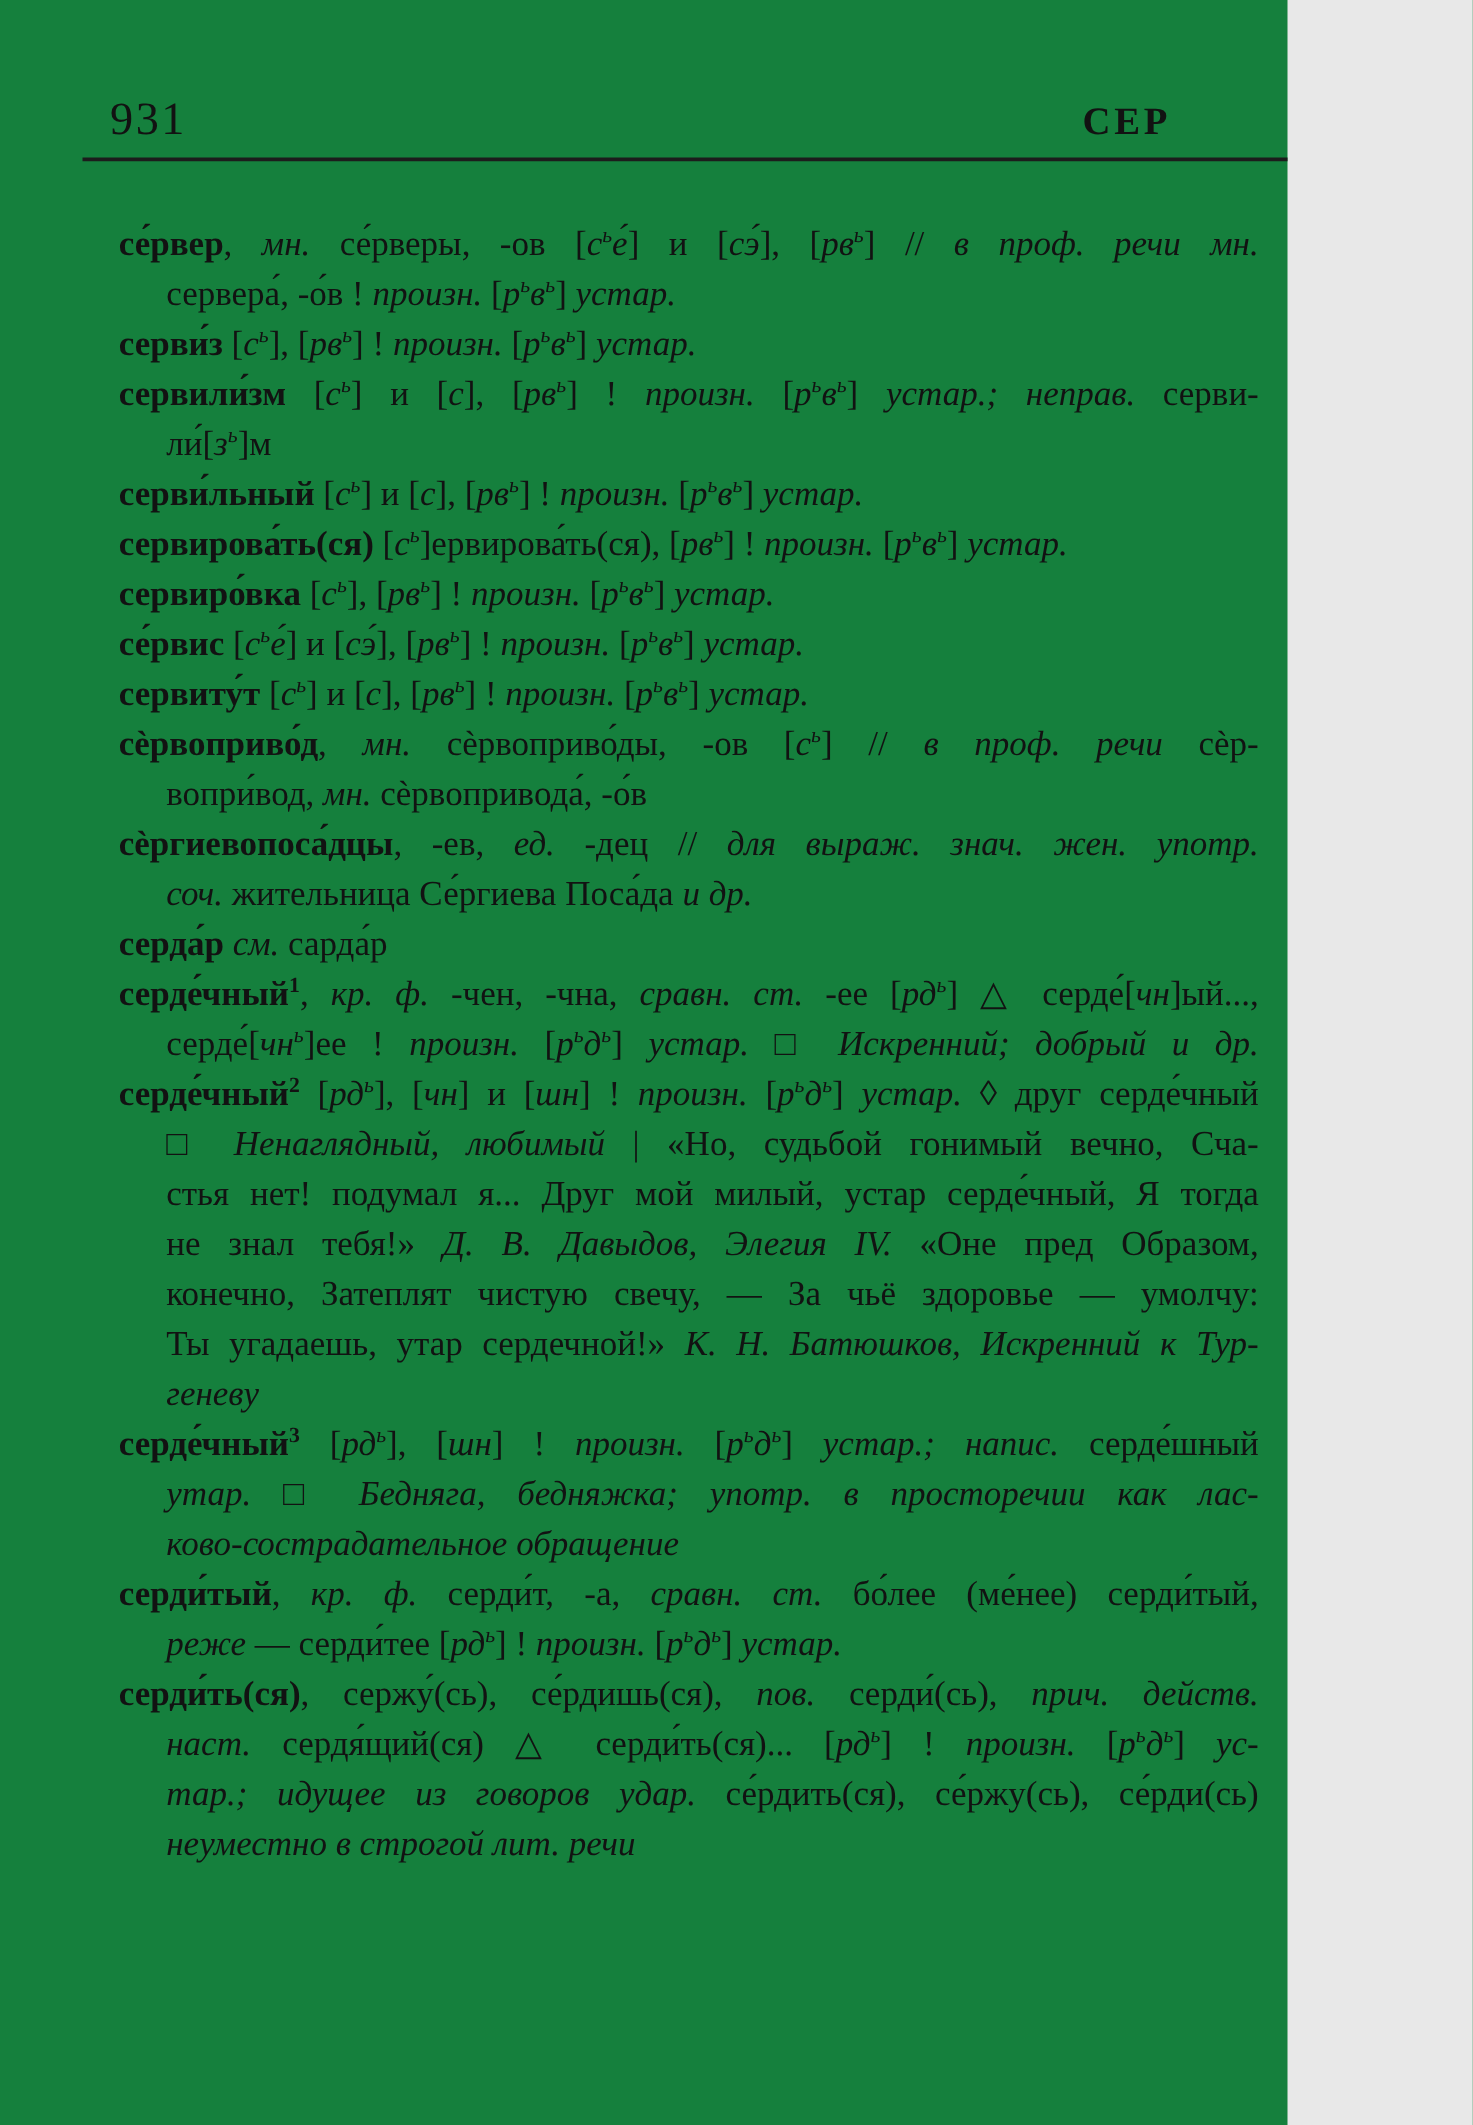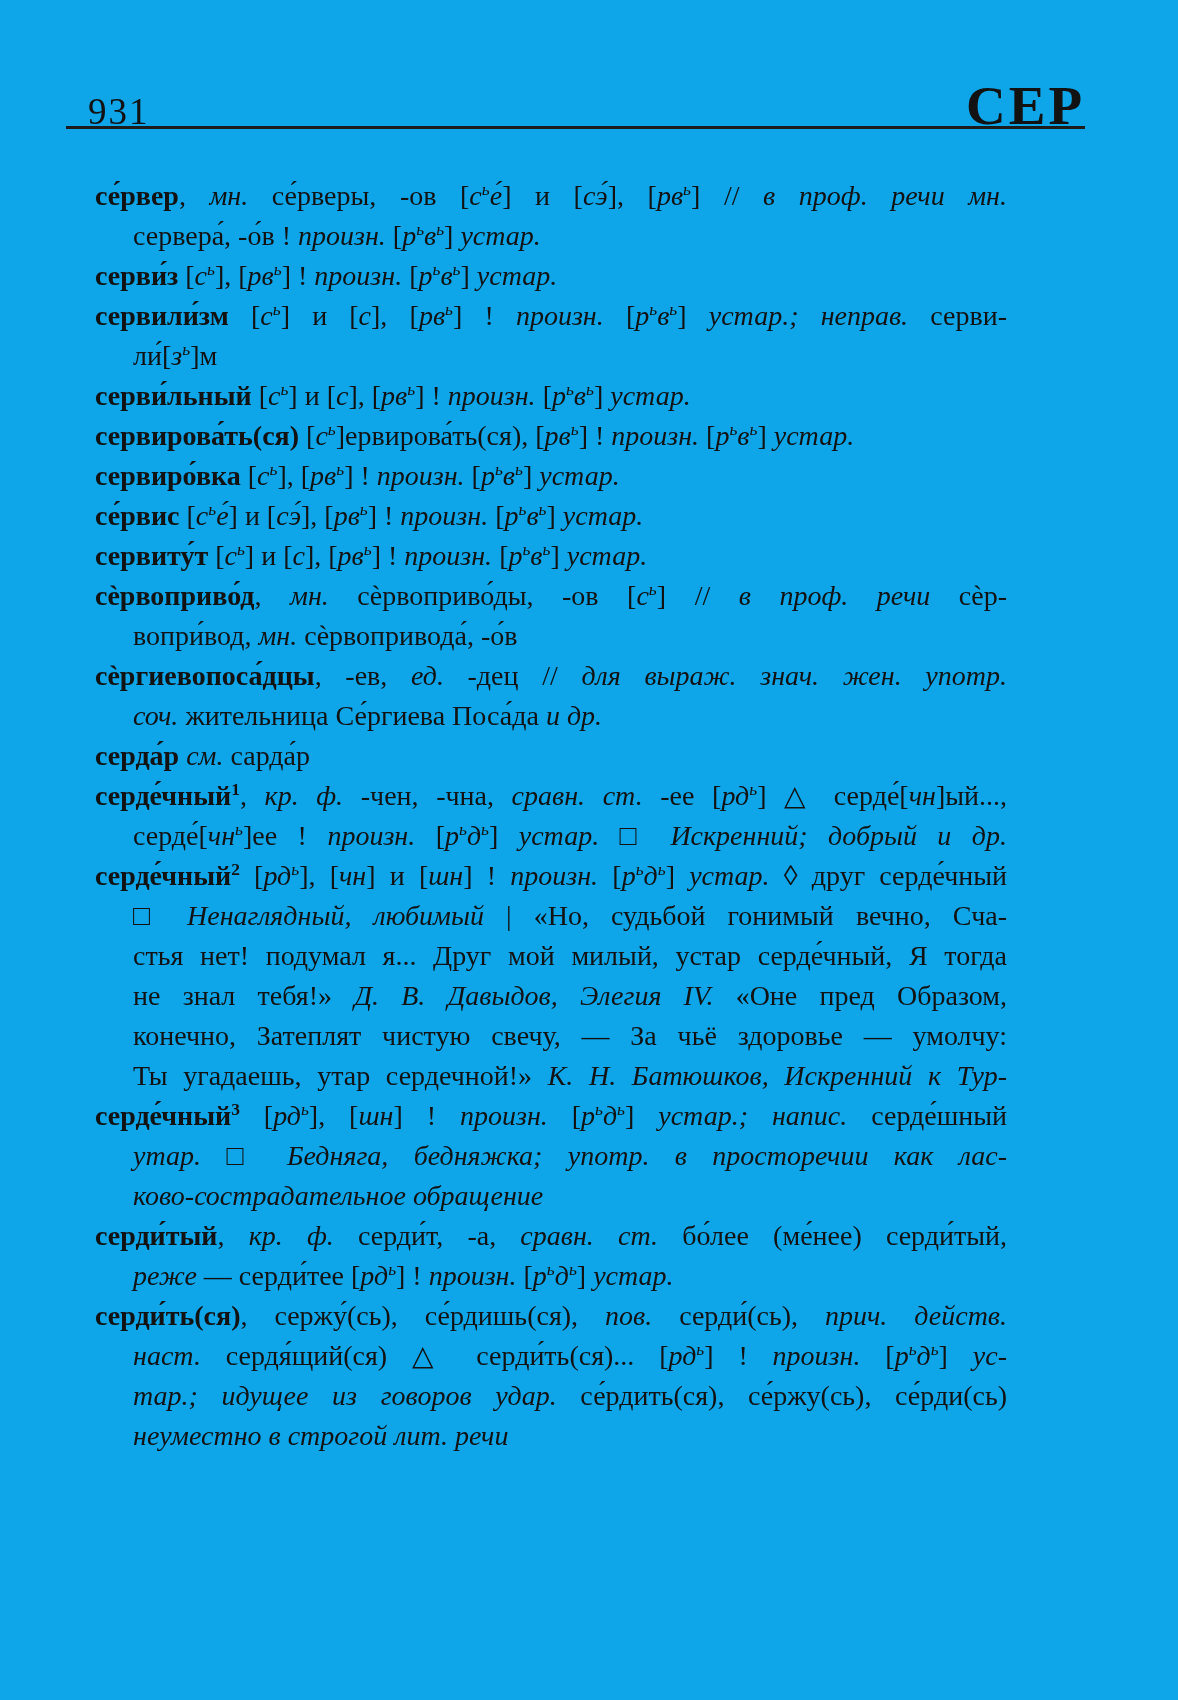--- a/index.html
+++ b/index.html
@@ -1,33 +1,33 @@
 <!DOCTYPE html>
 <html><head>
 <meta charset="utf-8">
 <style>
   html,body{margin:0;padding:0;background:#e8e8e8;}
   .page{
     position:relative;
-    width:1178px;height:1700px;
-    background:#0ea5e9;
+    width:1030px;height:1700px;
+    background:#15803d;
     color:#121212;
     font-family:"Liberation Serif","DejaVu Serif",serif;
     overflow:hidden;
     box-sizing:border-box;
   }
   .header{
     position:absolute;top:74px;left:66px;right:93px;
     display:flex;justify-content:space-between;align-items:baseline;
   }
   .page-num{
     font-size:37px;letter-spacing:2px;padding-left:22px;
   }
   .section{
-    font-size:55px;font-weight:bold;letter-spacing:3px;
+    font-size:31px;font-weight:bold;letter-spacing:3px;
   }
   .rule{
     position:absolute;top:126px;left:66px;width:1019px;
     border-top:3px solid #1c1c1c;height:0;
   }
   .entries{
     position:absolute;top:176px;left:95px;width:912px;
   }
   .entry{margin:0;}
   .line{
@@ -99,20 +99,21 @@
         <div class="line just"><span class="b">серде́чный</span><span class="b sup">1</span><span>, </span><span class="i">кр. ф.</span><span> -чен, -чна, </span><span class="i">сравн. ст.</span><span> -ее [</span><span class="i">рд</span><span class="i sup">ь</span><span>] △ серде́[</span><span class="i">чн</span><span>]ый...,</span></div>
         <div class="line cont just"><span>серде́[</span><span class="i">чн</span><span class="i sup">ь</span><span>]ее ! </span><span class="i">произн.</span><span> [</span><span class="i">р</span><span class="i sup">ь</span><span class="i">д</span><span class="i sup">ь</span><span>] </span><span class="i">устар.</span><span> □ </span><span class="i">Искренний; добрый и др.</span></div>
       </div>
       <div class="entry">
         <div class="line just"><span class="b">серде́чный</span><span class="b sup">2</span><span> [</span><span class="i">рд</span><span class="i sup">ь</span><span>], [</span><span class="i">чн</span><span>] и [</span><span class="i">шн</span><span>] ! </span><span class="i">произн.</span><span> [</span><span class="i">р</span><span class="i sup">ь</span><span class="i">д</span><span class="i sup">ь</span><span>] </span><span class="i">устар.</span><span> ◊ друг серде́чный</span></div>
         <div class="line cont just"><span>□ </span><span class="i">Ненаглядный, любимый</span><span> | «Но, судьбой гонимый вечно, Сча-</span></div>
         <div class="line cont just"><span>стья нет! подумал я... Друг мой милый, устар серде́чный, Я тогда</span></div>
         <div class="line cont just"><span>не знал тебя!» </span><span class="i">Д. В. Давыдов, Элегия IV.</span><span> «Оне пред Образом,</span></div>
         <div class="line cont just"><span>конечно, Затеплят чистую свечу, — За чьё здоровье — умолчу:</span></div>
         <div class="line cont just"><span>Ты угадаешь, утар сердечной!» </span><span class="i">К. Н. Батюшков, Искренний к Тур-</span></div>
+        <div class="line cont"><span class="i">геневу</span></div>
       </div>
       <div class="entry">
         <div class="line just"><span class="b">серде́чный</span><span class="b sup">3</span><span> [</span><span class="i">рд</span><span class="i sup">ь</span><span>], [</span><span class="i">шн</span><span>] ! </span><span class="i">произн.</span><span> [</span><span class="i">р</span><span class="i sup">ь</span><span class="i">д</span><span class="i sup">ь</span><span>] </span><span class="i">устар.;</span><span> </span><span class="i">напис.</span><span> серде́шный</span></div>
         <div class="line cont just"><span class="i">утар.</span><span> □ </span><span class="i">Бедняга, бедняжка; употр. в просторечии как лас-</span></div>
         <div class="line cont"><span class="i">ково-сострадательное обращение</span></div>
       </div>
       <div class="entry">
         <div class="line just"><span class="b">серди́тый</span><span>, </span><span class="i">кр. ф.</span><span> серди́т, -а, </span><span class="i">сравн. ст.</span><span> бо́лее (ме́нее) серди́тый,</span></div>
         <div class="line cont"><span class="i">реже</span><span> — серди́тее [</span><span class="i">рд</span><span class="i sup">ь</span><span>] ! </span><span class="i">произн.</span><span> [</span><span class="i">р</span><span class="i sup">ь</span><span class="i">д</span><span class="i sup">ь</span><span>] </span><span class="i">устар.</span></div>
       </div>

